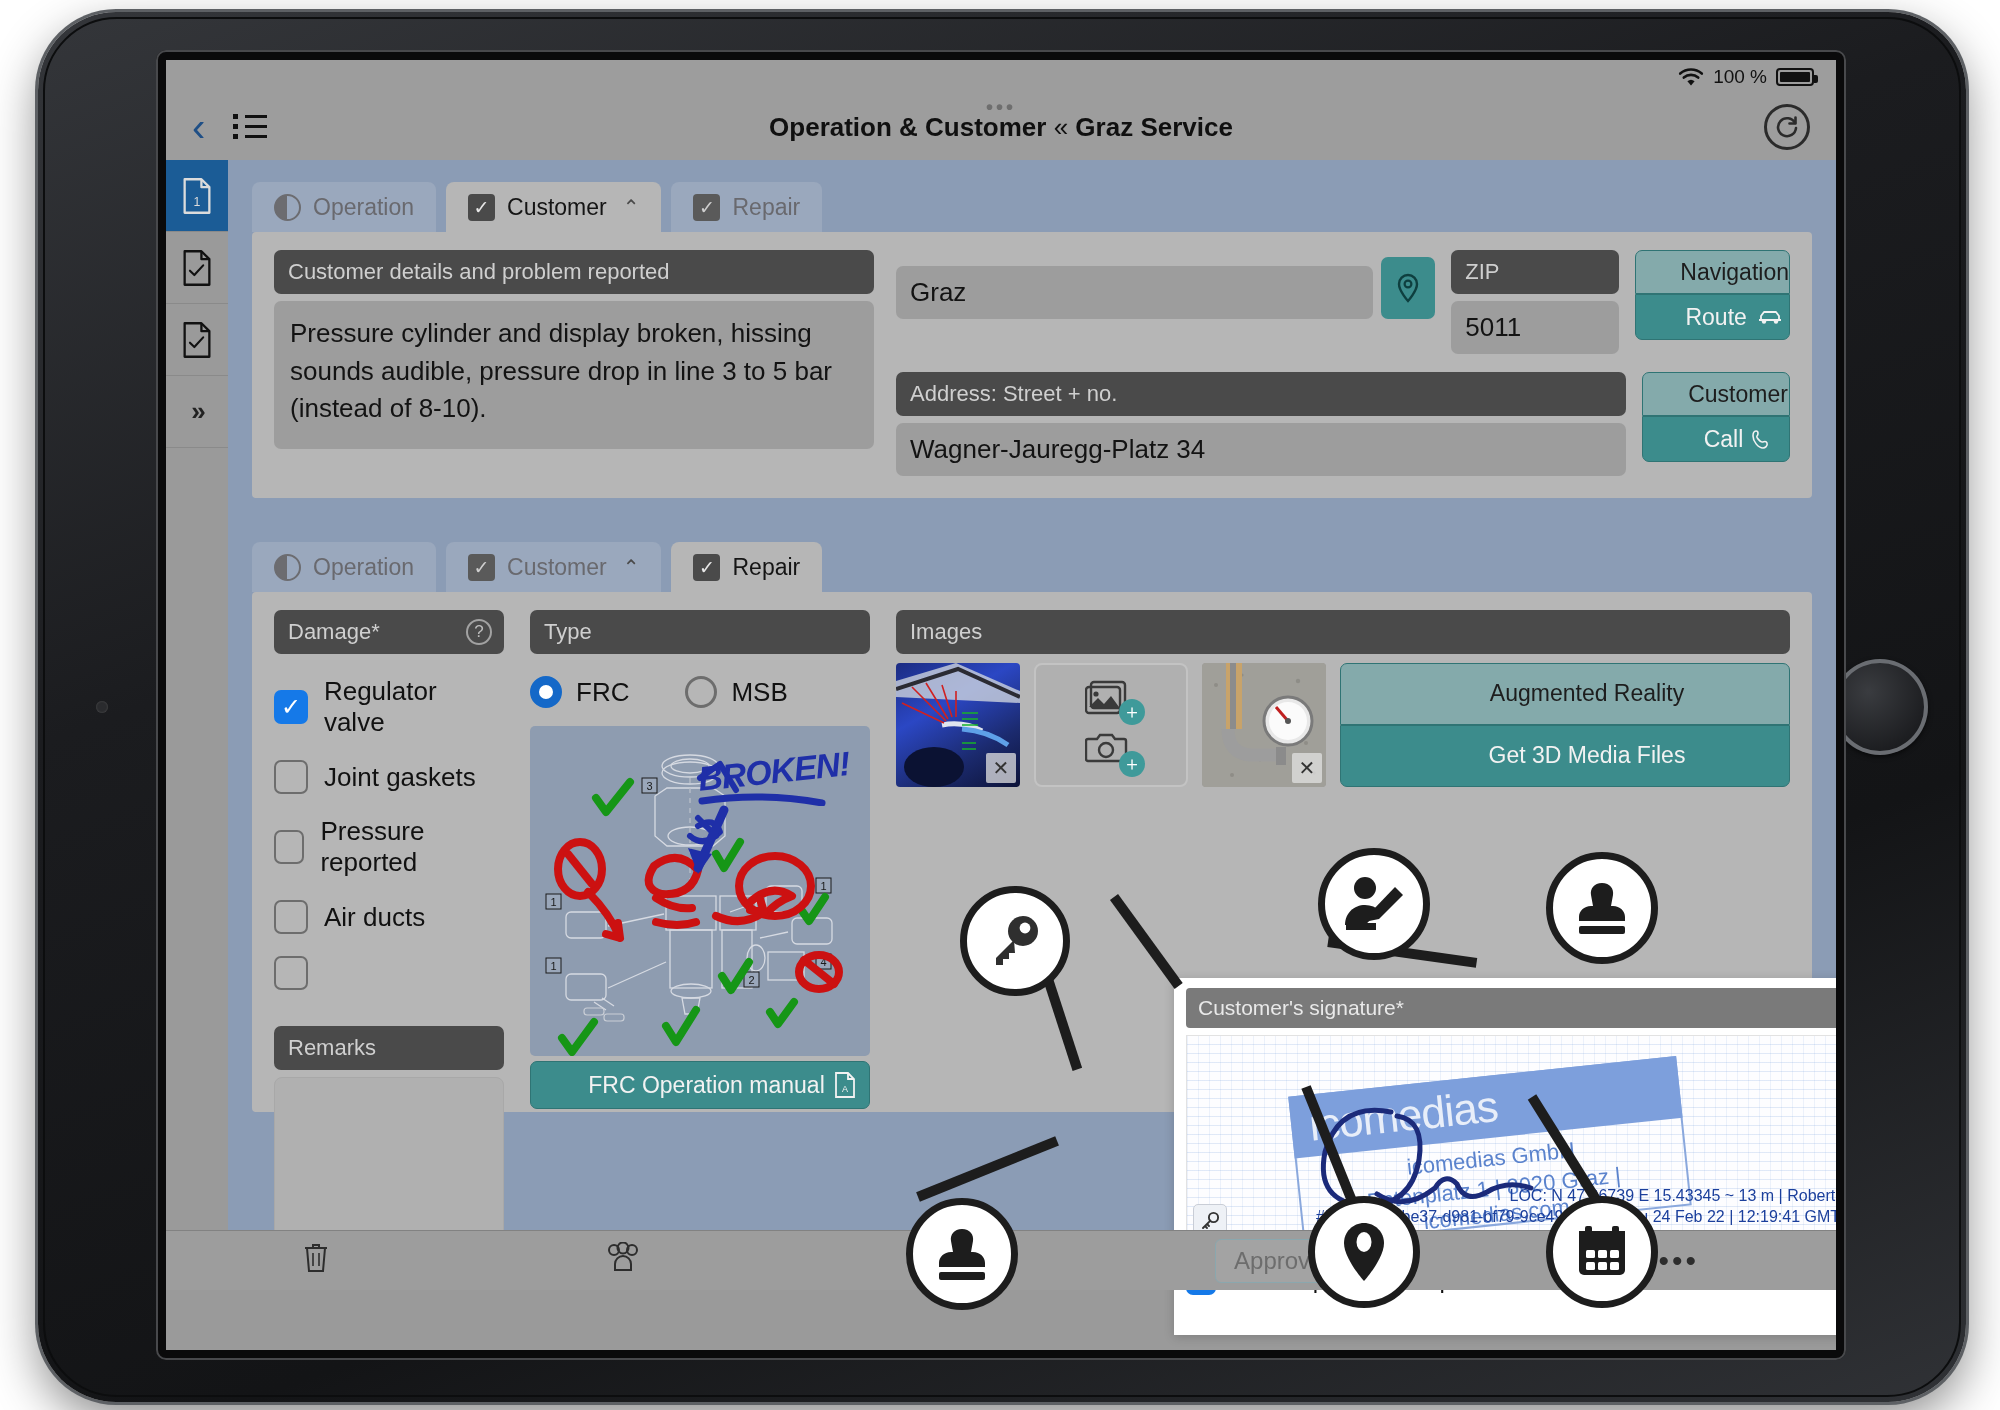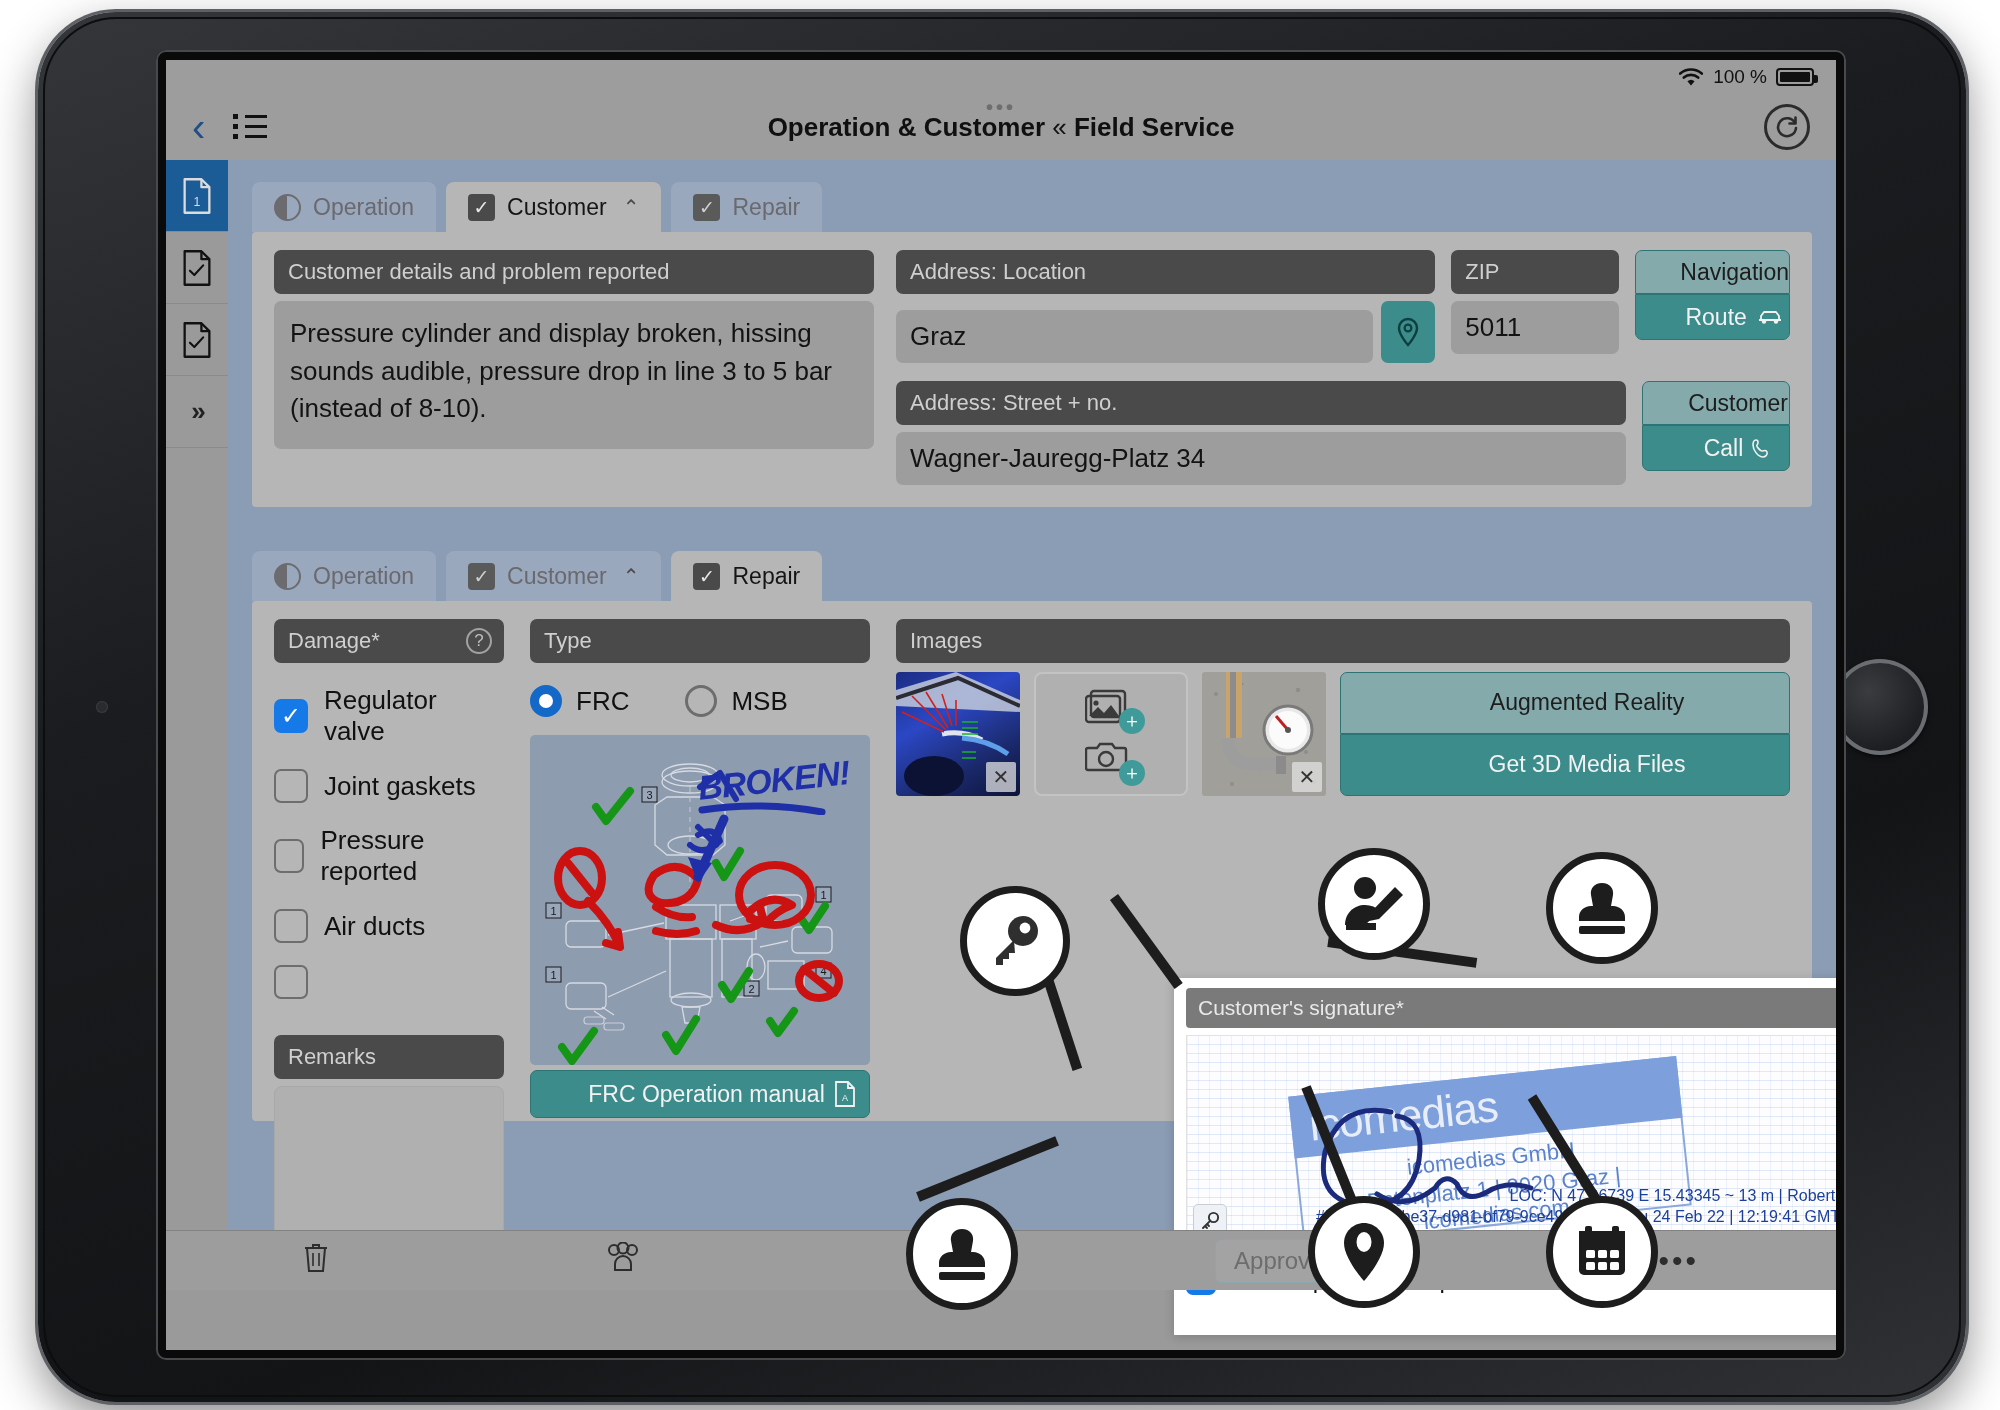--- a/index.html
+++ b/index.html
@@ -302,21 +302,21 @@
       <div class="nav-left">
         <span class="back-chevron">‹</span>
         <span class="list-icon">
             <span></span>
             <span></span>
             <span></span>
           </span>
       </div>
       <div id="nav-title">
         <div id="nav-dots">•••</div>
-        <b>Operation &amp; Customer</b><span class="sep"> « </span><b>Field Service</b>
+        <b>Operation &amp; Customer</b><span class="sep"> « </span><b>Graz Service</b>
       </div>
       <div id="refresh-btn">
         <svg width="26" height="26" viewBox="0 0 26 26">
           <path d="M21 9A9 9 0 1 0 22 14" stroke="#2b2b2b" stroke-width="2.6" fill="none" stroke-linecap="round"></path>
           <path d="M21.5 3.5 21.5 9.5 15.5 9.5" stroke="#2b2b2b" stroke-width="2.6" fill="none" stroke-linecap="round" stroke-linejoin="round"></path>
         </svg>
       </div>
     </div>
 
     <div id="content">
@@ -368,21 +368,20 @@
 
         <div class="card" style="display:flex;gap:22px;">
           <div style="flex:0 0 600px;">
             <div class="flabel">Customer details and problem reported</div>
             <div class="fbox" style="height:148px;">Pressure cylinder and display broken, hissing sounds audible, pressure drop in line 3 to 5 bar (instead of 8-10).</div>
           </div>
 
           <div style="flex:1;">
             <div style="display:flex;gap:16px;">
               <div style="flex:1;">
-                <div class="flabel">Address: Location</div>
                 <div style="display:flex;gap:8px;margin-top:7px;">
                   <div class="fvalue" style="flex:1;margin-top:9px;">Graz</div>
                   <div class="pin-btn">
                     <svg width="26" height="30" viewBox="0 0 26 30">
                         <path d="M13 2a9 9 0 0 0-9 9c0 7 9 17 9 17s9-10 9-17a9 9 0 0 0-9-9z" fill="none" stroke="#0e3f3f" stroke-width="2.4"></path>
                         <circle cx="13" cy="11" r="3.4" fill="none" stroke="#0e3f3f" stroke-width="2.2"></circle>
                       </svg>
                   </div>
                 </div>
               </div>

